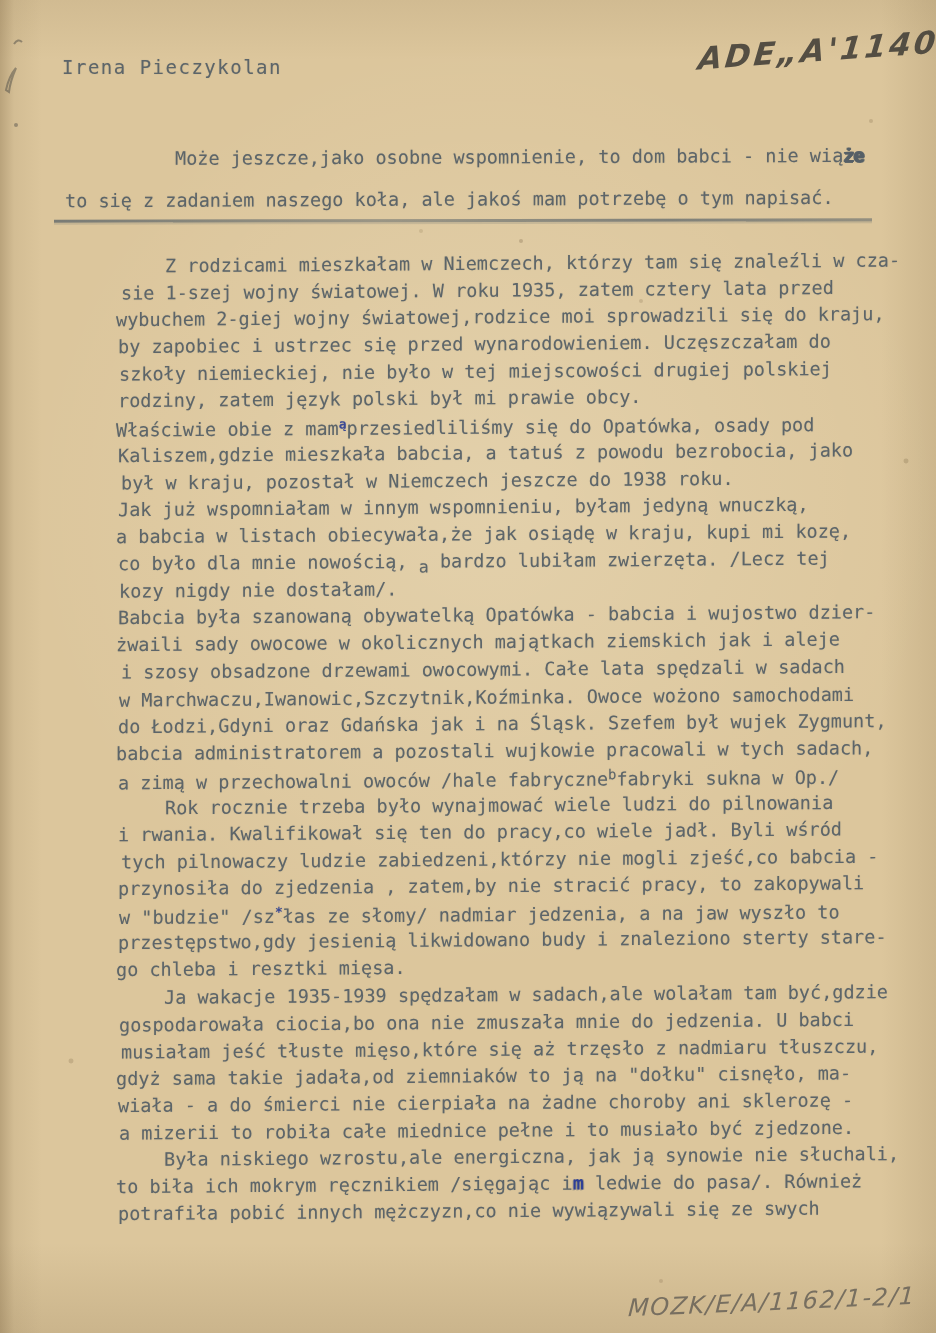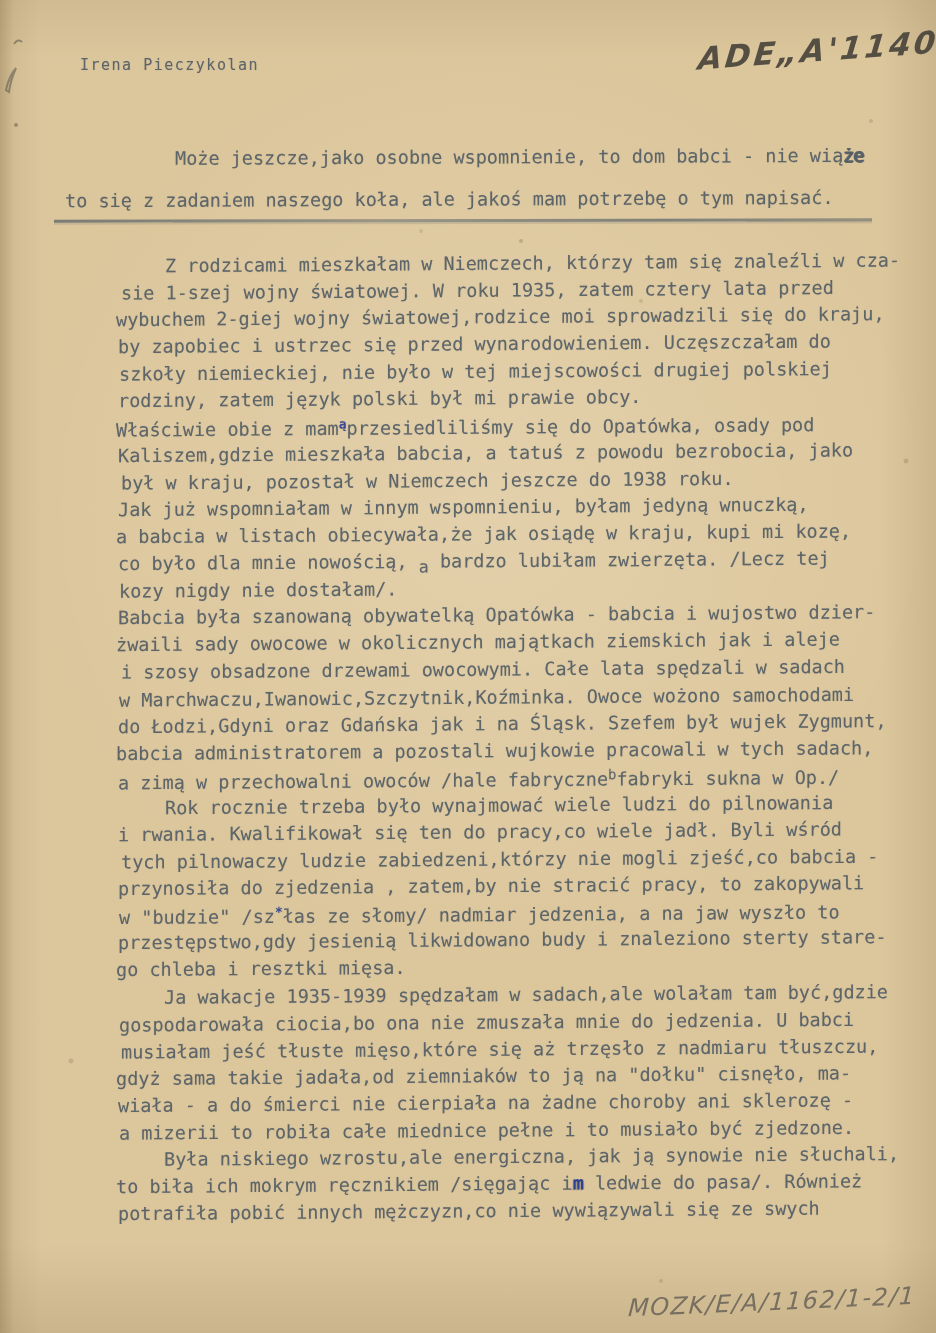--- a/index.html
+++ b/index.html
@@ -21,21 +21,21 @@
     box-shadow:
       520px 240px 0 1px rgba(100,80,50,0.25),
       870px 120px 0 1px rgba(100,80,50,0.20),
       640px 300px 0 1px rgba(100,80,50,0.18),
       905px 460px 0 1.5px rgba(100,80,50,0.22),
       150px 700px 0 1px rgba(100,80,50,0.18),
       70px 1060px 0 1.5px rgba(100,80,50,0.20),
       660px 1280px 0 1px rgba(100,80,50,0.18),
       420px 230px 0 1px rgba(100,80,50,0.15);}
   .typed{color:rgba(86,96,102,0.92);text-shadow:0 0 1px rgba(86,96,102,0.35);}
-  .author{position:absolute;left:80px;top:56px;font-size:15px;letter-spacing:1.5px;}
+  .author{position:absolute;left:62px;top:56px;font-size:19px;letter-spacing:1.5px;}
   .hand-top{position:absolute;left:698px;top:32px;font-size:31px;color:#46423a;
     font-family:"DejaVu Sans", sans-serif;font-style:italic;font-weight:bold;
     letter-spacing:3px;transform:rotate(-4deg) skewX(-10deg);opacity:0.9;}
   .hand-bottom{position:absolute;left:628px;top:1288px;font-size:24px;color:#6e675b;
     font-family:"DejaVu Sans", sans-serif;font-style:italic;
     letter-spacing:1.5px;transform:rotate(-2.5deg) skewX(-6deg);opacity:0.9;}
   .pencil-marks{position:absolute;left:0;top:30px;}
   .intro{position:absolute;left:62px;top:146px;width:820px;font-size:18.5px;
     transform:skewY(-0.25deg);}
   .intro .typed-line{height:42px;white-space:pre;}
@@ -43,21 +43,21 @@
   .rule{position:absolute;left:54px;top:219px;width:818px;height:2.5px;
     background:linear-gradient(90deg, rgba(88,98,104,0.75), rgba(88,98,104,0.5) 40%, rgba(88,98,104,0.7) 75%, rgba(88,98,104,0.55));
     box-shadow:0 2px 0 rgba(88,98,104,0.18);transform:rotate(-0.1deg);}
   .body-block{position:absolute;left:118px;top:252px;width:800px;font-size:18.5px;
     transform:skewY(-0.45deg);}
   .body-block .typed-line{height:27.1px;white-space:pre;}
   .body-block .indent{margin-left:46px;}
   .typed-line:nth-child(4n+1){transform:translate(1px,0.5px);}
   .typed-line:nth-child(4n+3){transform:translate(-2px,0);}
   .typed-line:nth-child(7n+2){transform:translate(3px,0.5px);}
-  .seg-strike{font-weight:400;letter-spacing:-1px;
+  .seg-strike{font-weight:700;letter-spacing:-1px;
     text-shadow:1px 0 currentColor,-1px 0 currentColor,0 1px currentColor;}
   .seg-supink{color:#3c4a96;font-size:0.7em;vertical-align:0.5em;font-weight:700;}
   .seg-sup{font-size:0.75em;vertical-align:0.45em;}
   .seg-ink{color:#2e3f96;font-weight:700;
     text-shadow:1px 0 rgba(86,96,102,0.45), -1px 1px rgba(86,96,102,0.3);}
   .seg-low{vertical-align:-0.28em;font-size:0.9em;}
 </style>
 </head>
 <body>
 

